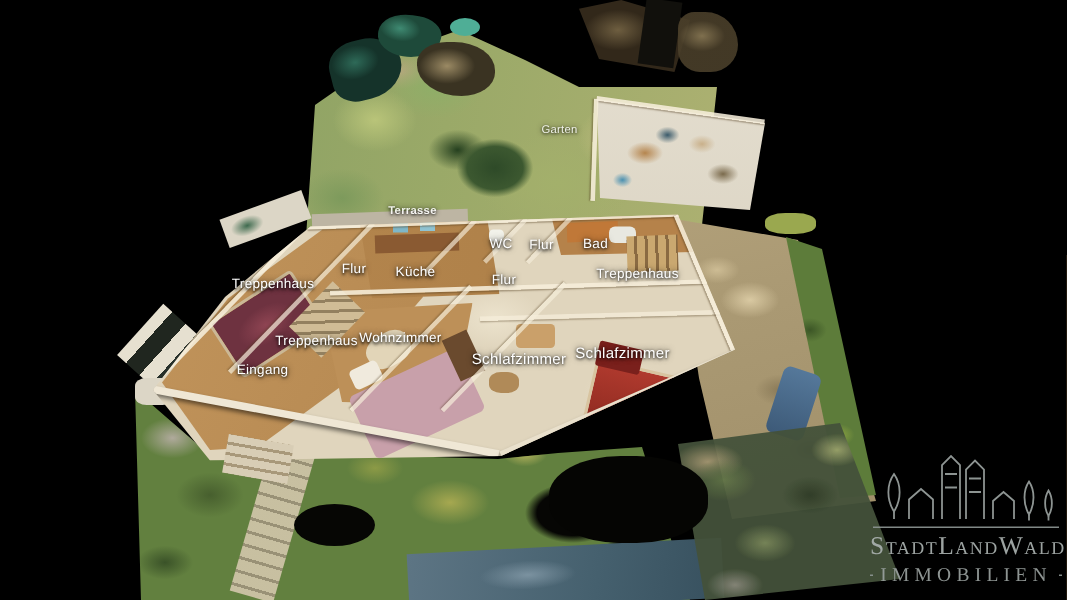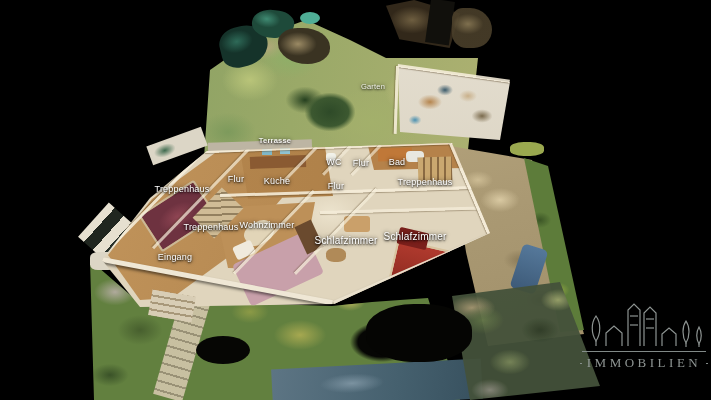--- a/index.html
+++ b/index.html
@@ -165,21 +165,21 @@
       <span class="lbl" style="left:397px;top:162px;">Bad</span>
       <span class="lbl" style="left:236px;top:179px;">Flur</span>
       <span class="lbl" style="left:277px;top:181px;">Küche</span>
       <span class="lbl" style="left:336px;top:186px;">Flur</span>
       <span class="lbl" style="left:425px;top:182px;">Treppenhaus</span>
       <span class="lbl" style="left:182px;top:189px;">Treppenhaus</span>
       <span class="lbl" style="left:211px;top:227px;">Treppenhaus</span>
       <span class="lbl" style="left:267px;top:225px;">Wohnzimmer</span>
       <span class="lbl lg" style="left:346px;top:240px;">Schlafzimmer</span>
       <span class="lbl lg" style="left:415px;top:236px;">Schlafzimmer</span>
-      <span class="lbl" style="left:175px;top:257px;">Eingang</span>
+      <span class="lbl" style="left:175px;top:246px;">Eingang</span>
     </div>
   </div>
 
   <div class="logo">
     <svg width="128" height="48" viewBox="0 0 128 48" style="display:block;" fill="none" stroke="#9aa19f" stroke-width="1.2">
 
       <path d="M16 40 C11 32 11 22 16 15 C21 22 21 32 16 40 Z"></path>
         <line x1="16" y1="40" x2="16" y2="45"></line>
 
       <path d="M26 45 V32 L34 25 L42 32 V45"></path>
@@ -193,19 +193,20 @@
         <line x1="66" y1="27" x2="74" y2="27"></line>
 
       <path d="M82 45 V33 L89 27 L96 33 V45"></path>
 
       <path d="M106 42 C102 35 102 26 106 20 C110 26 110 35 106 42 Z"></path>
         <line x1="106" y1="42" x2="106" y2="46"></line>
       <path d="M119 43 C116 38 116 31 119 26 C122 31 122 38 119 43 Z"></path>
         <line x1="119" y1="43" x2="119" y2="46"></line>
     </svg>
     <div class="logo-rule"></div>
+    <div class="logo-brand">StadtLandWald</div>
     <div class="logo-tagline-row">
       <span class="tl-line"></span>
       <span class="logo-tagline">IMMOBILIEN</span>
       <span class="tl-line"></span>
     </div>
   </div>
 </div>
 
 </body></html>

